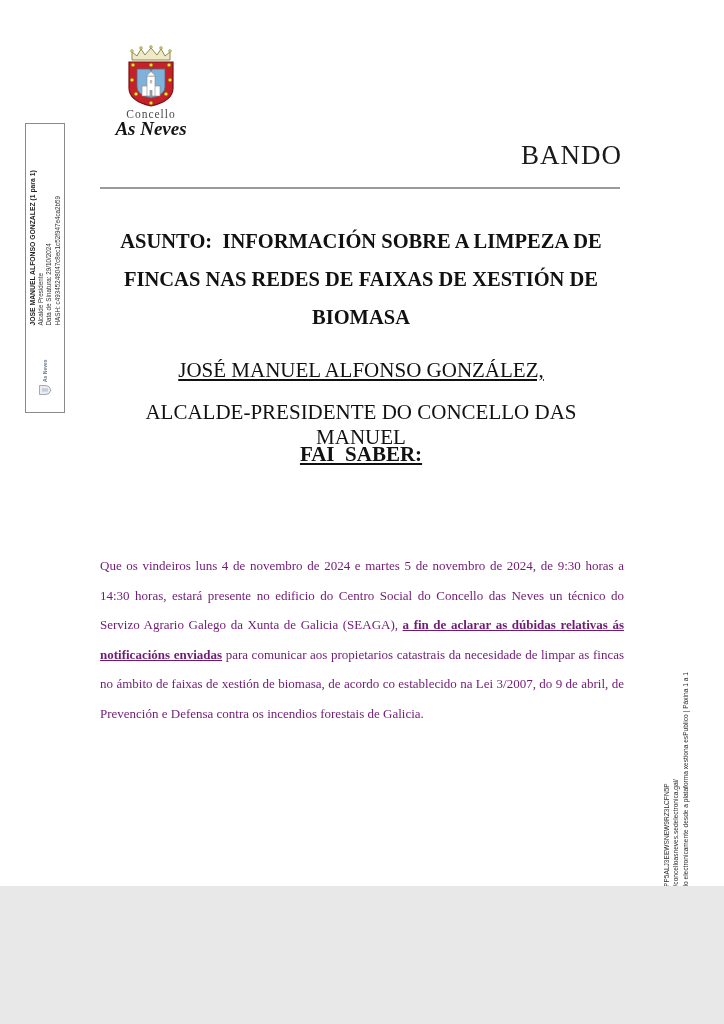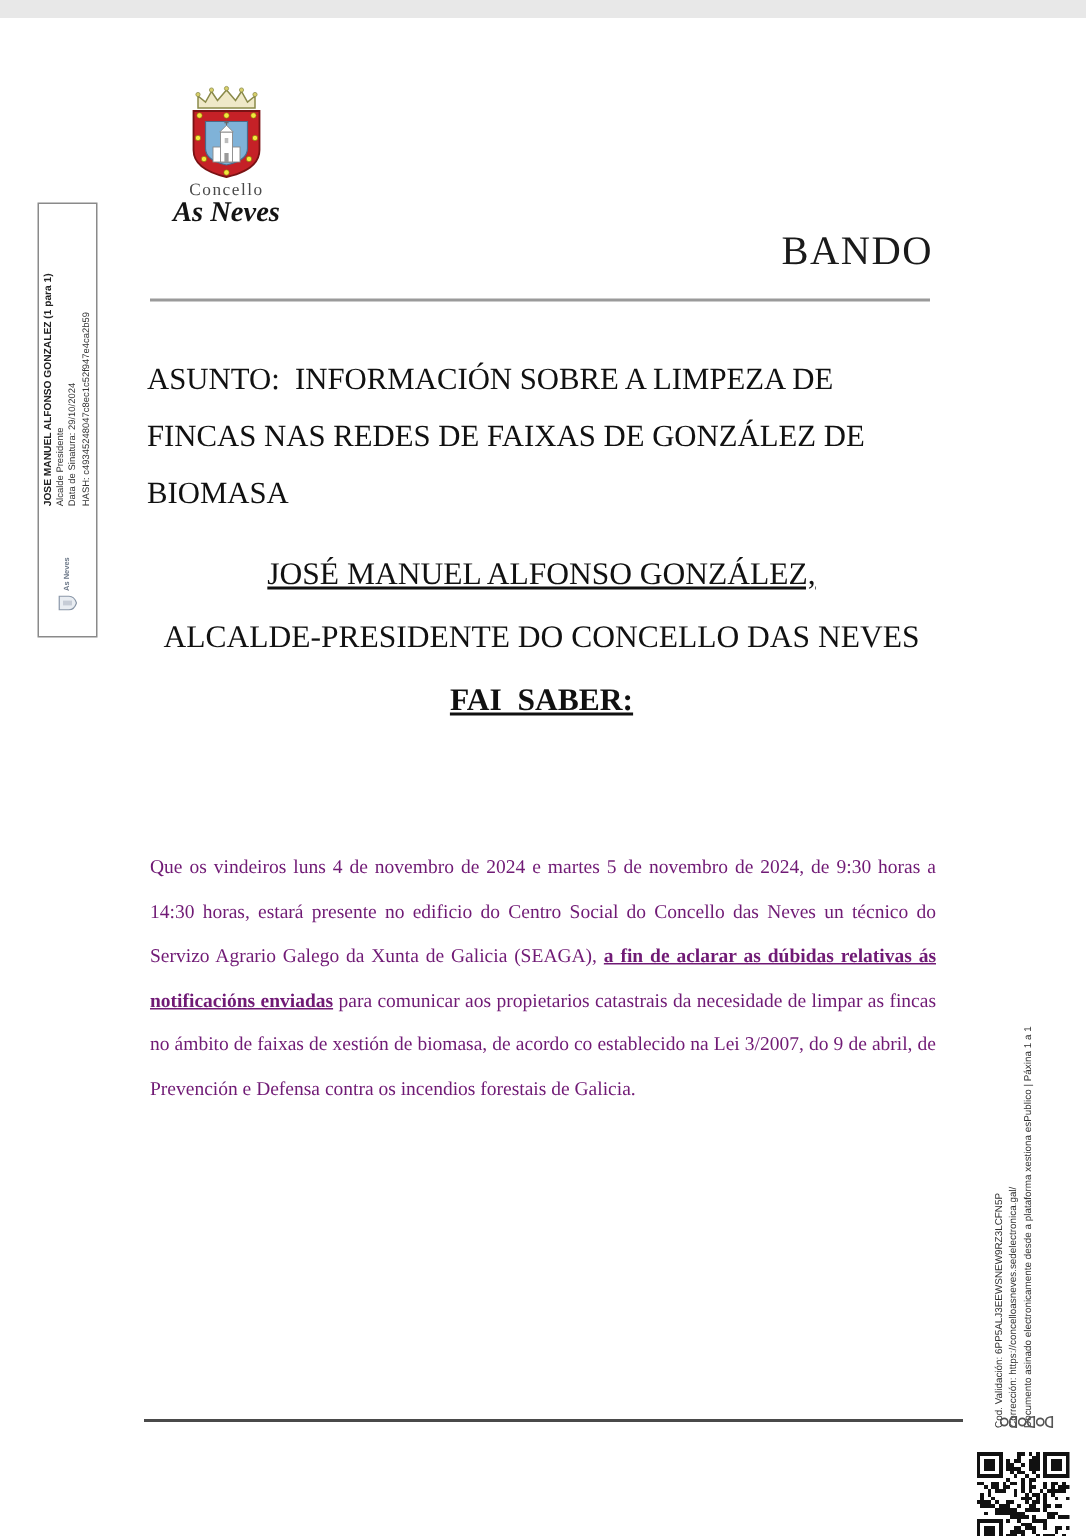--- a/index.html
+++ b/index.html
@@ -1,40 +1,40 @@
 <!DOCTYPE html>
 <html><head>
 <meta charset="utf-8">
 <style>
   html,body{margin:0;padding:0;background:#e8e8e8;}
   .page{
     position:relative;
-    width:724px;height:1012px;
-    margin:12px auto;
+    width:724px;height:886px;
+    margin:0 auto;
     background:#ffffff;
     font-family:"Liberation Serif", serif;
     color:#111;
     overflow:hidden;
   }
 
   
   .logo-block{position:absolute;left:108px;top:44px;width:86px;height:96px;}
 
   
   .title-bando{
     position:absolute;left:100px;top:140px;width:522px;
     text-align:right;font-size:27px;letter-spacing:1px;color:#1a1a1a;
   }
   .hr-bando{
     position:absolute;left:100px;top:187px;width:520px;height:0;
     border-top:2px solid #9a9a9a;
   }
   .asunto{
     position:absolute;left:98px;top:222px;width:526px;
-    text-align:left;font-weight:normal;font-size:20.5px;line-height:38px;
+    text-align:center;font-weight:bold;font-size:20.5px;line-height:38px;
     white-space:pre-wrap;color:#111;
   }
   .mayor-name{position:absolute;left:98px;top:358px;width:526px;text-align:center;font-size:21px;text-decoration:underline;}
   .mayor-title{position:absolute;left:98px;top:400px;width:526px;text-align:center;font-size:21px;}
   .fai-saber{
     position:absolute;left:98px;top:442px;width:526px;text-align:center;
     font-size:21px;font-weight:bold;text-decoration:underline;white-space:pre-wrap;
   }
 
   
@@ -134,24 +134,24 @@
       </g>
 
       <text x="43" y="74" text-anchor="middle" font-family="Liberation Serif, serif" font-size="11.5" letter-spacing="1" fill="#4a4a4a">Concello</text>
       <text x="43" y="91" text-anchor="middle" font-family="Liberation Serif, serif" font-size="19" font-style="italic" font-weight="bold" fill="#141414">As Neves</text>
     </svg>
   </div>
 
   <div class="title-bando">BANDO</div>
   <div class="hr-bando"></div>
 
-  <div class="asunto"><span>ASUNTO:  INFORMACIÓN SOBRE A LIMPEZA DE</span><br><span>FINCAS NAS REDES DE FAIXAS DE GONZÁLEZ DE</span><br><span>BIOMASA</span></div>
+  <div class="asunto"><span>ASUNTO:  INFORMACIÓN SOBRE A LIMPEZA DE</span><br><span>FINCAS NAS REDES DE FAIXAS DE XESTIÓN DE</span><br><span>BIOMASA</span></div>
 
   <div class="mayor-name">JOSÉ MANUEL ALFONSO GONZÁLEZ,</div>
-  <div class="mayor-title">ALCALDE-PRESIDENTE DO CONCELLO DAS NEVES</div>
+  <div class="mayor-title">ALCALDE-PRESIDENTE DO CONCELLO DAS MANUEL</div>
   <div class="fai-saber">FAI  SABER:</div>
 
   <div class="body-par"><span>Que os vindeiros luns 4 de novembro de 2024 e martes 5 de novembro de 2024, de 9:30 horas a 14:30 horas, estará presente no edificio do Centro Social do Concello das Neves un técnico do Servizo Agrario Galego da Xunta de Galicia (SEAGA), </span><span class="em">a fin de aclarar as dúbidas relativas ás notificacións enviadas</span><span> para comunicar aos propietarios catastrais da necesidade de limpar as fincas no ámbito de faixas de xestión de biomasa, de acordo co establecido na Lei 3/2007, do 9 de abril, de Prevención e Defensa contra os incendios forestais de Galicia.</span></div>
 
   <div class="footer-hr"></div>
 
   <div class="sig-box">
     <div class="sig-inner">
       <div class="sig-mini">
         <svg width="12" height="14" viewBox="0 0 12 14">

